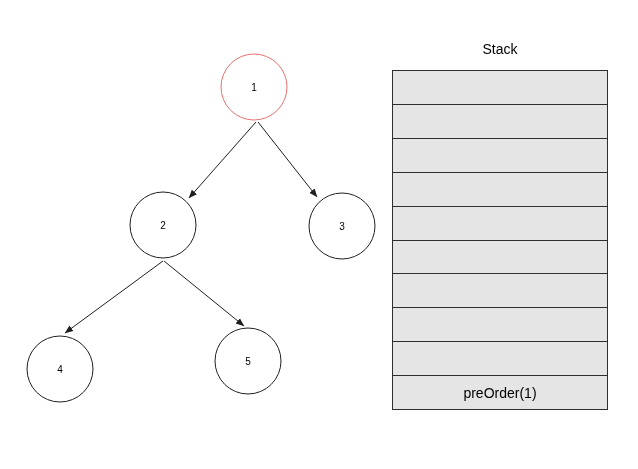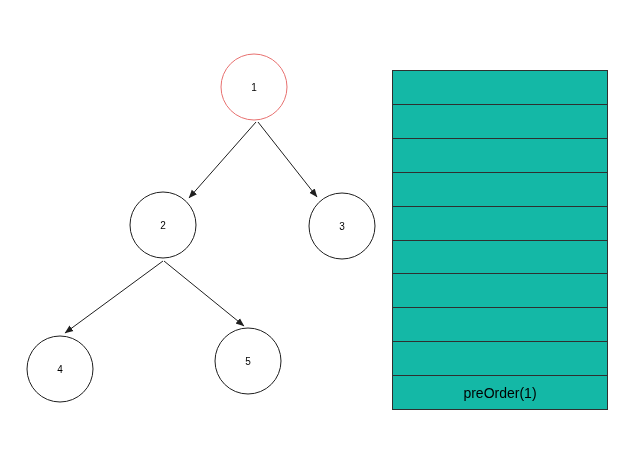--- a/index.html
+++ b/index.html
@@ -42,21 +42,21 @@
   .stack-box {
     position: absolute;
     left: 392px;
     top: 70px;
     width: 216px;
     height: 340px;
     box-sizing: border-box;
     border: 1px solid #2f2f2f;
     display: flex;
     flex-direction: column;
-    background: #14b8a6;
+    background: #e5e5e5;
   }
   .stack-cell {
     flex: 1;
     border-bottom: 1px solid #2f2f2f;
     display: flex;
     align-items: center;
     justify-content: center;
     font-size: 14px;
     color: #000000;
   }
@@ -88,20 +88,21 @@
         <text x="163" y="225" text-anchor="middle" dominant-baseline="central">2</text>
         <circle cx="342" cy="226" r="33" fill="#ffffff" stroke="#1f1f1f" stroke-width="1"></circle>
         <text x="342" y="226" text-anchor="middle" dominant-baseline="central">3</text>
         <circle cx="60" cy="369" r="33" fill="#ffffff" stroke="#1f1f1f" stroke-width="1"></circle>
         <text x="60" y="369" text-anchor="middle" dominant-baseline="central">4</text>
         <circle cx="248" cy="361" r="33" fill="#ffffff" stroke="#1f1f1f" stroke-width="1"></circle>
         <text x="248" y="361" text-anchor="middle" dominant-baseline="central">5</text>
       </g>
   </svg>
 
+  <div class="stack-title">Stack</div>
 
   <div class="stack-box">
     <div class="stack-cell"></div>
     <div class="stack-cell"></div>
     <div class="stack-cell"></div>
     <div class="stack-cell"></div>
     <div class="stack-cell"></div>
     <div class="stack-cell"></div>
     <div class="stack-cell"></div>
     <div class="stack-cell"></div>

